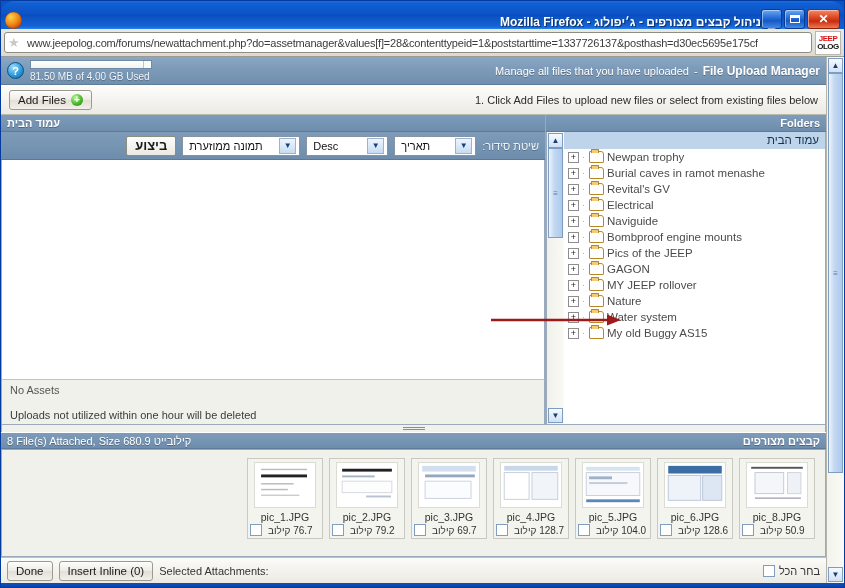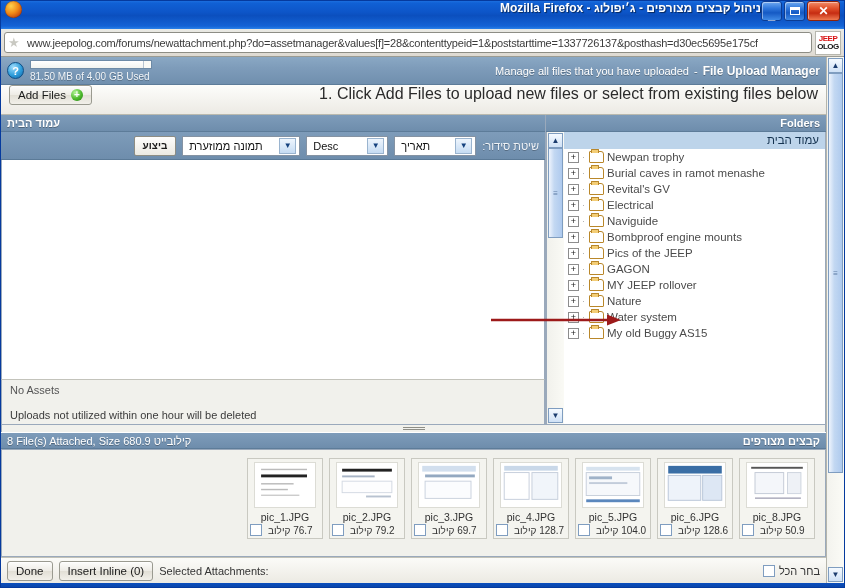--- a/index.html
+++ b/index.html
@@ -13,23 +13,24 @@
     position: absolute; inset: 0;
     background: linear-gradient(to bottom, #0a52c7 0%, #0f6bdd 8%, #0b4ec0 100%);
     border: 1px solid #053a9e;
     display: flex; flex-direction: column;
   }
   
   .titlebar {
     height: 28px; flex: 0 0 28px;
     background: linear-gradient(to bottom,
        #1b6ede 0%, #1060d4 8%, #0d55c8 40%, #0b4fbe 52%, #1463d6 90%, #2a82ea 100%);
-    display: flex; align-items: flex-start;
+    display: flex; align-items: flex-end;
     padding: 0 2px 0 4px;
     position: relative;
+    border-radius: 13px;
   }
   .fficon {
     width: 17px; height: 17px; flex: 0 0 17px;
     border-radius: 50%;
     background: radial-gradient(circle at 35% 30%, #ffd24d 0%, #f08a18 45%, #c74b10 75%, #8c2f08 100%);
     box-shadow: inset 0 0 1px #5a2000;
     margin-right: 5px;
   }
   .title-text {
     color: #fff; font-size: 12px; font-weight: bold;
@@ -153,42 +154,42 @@
     font-size: 11px; color: #fff;
     text-shadow: 0 1px 0 rgba(0,0,0,.3);
     display: flex; align-items: baseline; gap: 5px;
   }
   .mgr-title .strong { font-weight: bold; font-size: 12px; }
   
   .addrow {
     flex: 0 0 30px;
     background: linear-gradient(to bottom,#fdfdfb 0%, #eceae4 100%);
     border-bottom: 1px solid #b9b9ae;
-    display: flex; align-items: flex-start;
+    display: flex; align-items: center;
     padding: 0 8px;
   }
   .btn {
     border: 1px solid #9a9a90;
     border-radius: 3px;
     background: linear-gradient(to bottom, #fdfdfc 0%, #eeece6 48%, #e2dfd6 52%, #f2f0ea 100%);
     font-size: 11.5px; color: #1b1b1b;
     padding: 3px 8px;
     display: inline-flex; align-items: center; gap: 5px;
     box-shadow: 0 1px 0 rgba(255,255,255,.7) inset;
     white-space: nowrap;
   }
   .plusdot {
     width: 12px; height: 12px; border-radius: 50%;
     background: radial-gradient(circle at 35% 30%, #b6f59a 0%, #4cb82b 55%, #1f7a10 100%);
     color: #fff; font-size: 10px; font-weight: bold;
     display: flex; align-items: center; justify-content: center;
     line-height: 1;
   }
   .addhint {
-    margin-left: auto; font-size: 16px; color: #2b2b2b;
+    margin-left: auto; font-size: 11px; color: #2b2b2b;
     direction: rtl; unicode-bidi: plaintext;
   }
   
   .cols { flex: 1 1 auto; display: flex; min-height: 0; }
   .left-col {
     flex: 1 1 auto; display: flex; flex-direction: column;
     min-width: 0; border-right: 1px solid #9aa9bb;
   }
   .panel-head {
     flex: 0 0 17px;
@@ -226,21 +227,21 @@
   .select .arrow {
     width: 17px; height: 16px; margin: 1px;
     background: linear-gradient(to bottom,#eef5fd 0%, #c6dcf3 100%);
     border: 1px solid #9ab4cf;
     display: flex; align-items: center; justify-content: center;
     font-size: 8px; color: #15417e;
   }
   .select.wide { min-width: 118px; }
   .go-btn {
     height: 20px; padding: 0 8px;
-    font-size: 10px; font-weight: bold; color: #1b1b1b;
+    font-size: 13px; font-weight: bold; color: #1b1b1b;
     border: 1px solid #8d8d84; border-radius: 2px;
     background: linear-gradient(to bottom,#fdfdfc 0%, #ebe9e2 100%);
     display: flex; align-items: center;
   }
   .assets {
     flex: 1 1 auto;
     background: #fff;
     border: 1px solid #9aa9bb; border-top: none; border-bottom: none;
     margin: 0; position: relative; min-height: 0;
   }

